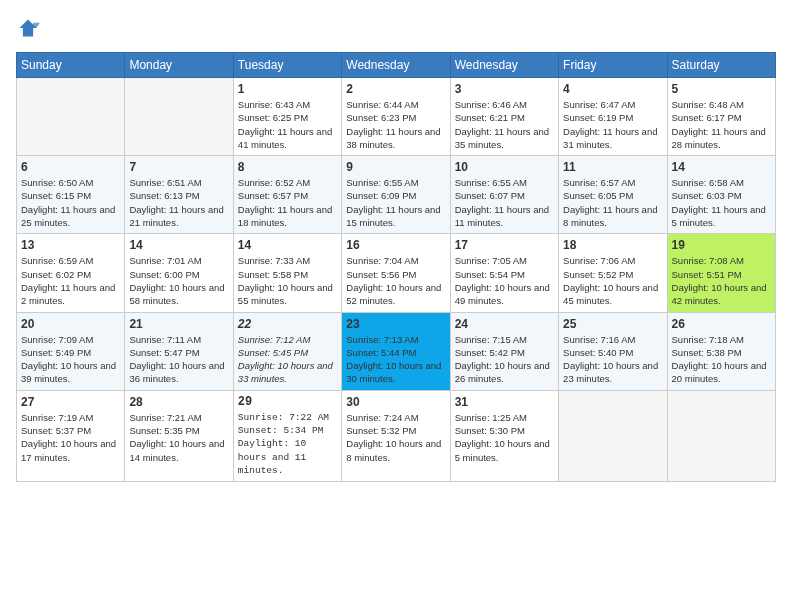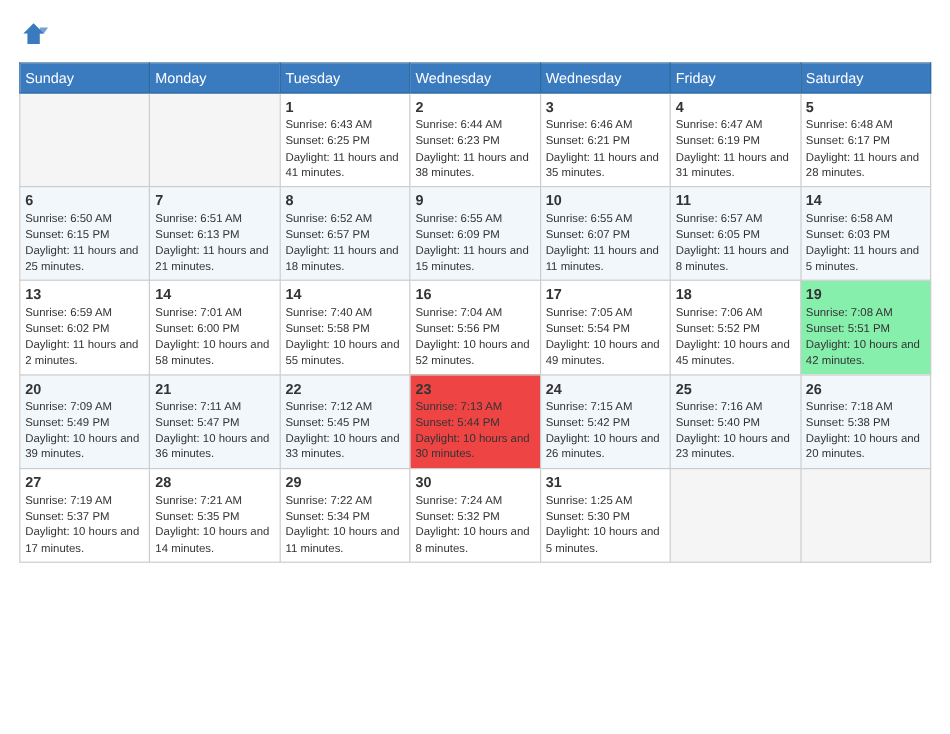--- a/index.html
+++ b/index.html
@@ -198,21 +198,21 @@
 Daylight: 11 hours and 2 minutes.</div>
         </td>
         <td style="background: rgb(255, 255, 255); margin-top: 28px;">
           <span class="day-number">14</span>
           <div class="day-info" style="white-space: pre-line;">Sunrise: 7:01 AM
 Sunset: 6:00 PM
 Daylight: 10 hours and 58 minutes.</div>
         </td>
         <td style="background: rgb(255, 255, 255);">
           <span class="day-number">14</span>
-          <div class="day-info" style="white-space: pre-line;">Sunrise: 7:40 AM
+          <div class="day-info" style="white-space: pre-line;">Sunrise: 7:33 AM
 Sunset: 5:58 PM
 Daylight: 10 hours and 55 minutes.</div>
         </td>
         <td style="background: rgb(255, 255, 255);">
           <span class="day-number">16</span>
           <div class="day-info" style="white-space: pre-line;">Sunrise: 7:04 AM
 Sunset: 5:56 PM
 Daylight: 10 hours and 52 minutes.</div>
         </td>
         <td style="background: rgb(255, 255, 255);">
@@ -220,47 +220,47 @@
           <div class="day-info" style="white-space: pre-line;">Sunrise: 7:05 AM
 Sunset: 5:54 PM
 Daylight: 10 hours and 49 minutes.</div>
         </td>
         <td style="background: rgb(255, 255, 255);">
           <span class="day-number">18</span>
           <div class="day-info" style="white-space: pre-line;">Sunrise: 7:06 AM
 Sunset: 5:52 PM
 Daylight: 10 hours and 45 minutes.</div>
         </td>
-        <td style="background: #86efac;">
+        <td style="background: #bef264;">
           <span class="day-number">19</span>
           <div class="day-info" style="white-space: pre-line;">Sunrise: 7:08 AM
 Sunset: 5:51 PM
 Daylight: 10 hours and 42 minutes.</div>
         </td>
       </tr>
       <tr>
         <td style="background: rgb(242, 247, 252);">
           <span class="day-number">20</span>
           <div class="day-info" style="white-space: pre-line;">Sunrise: 7:09 AM
 Sunset: 5:49 PM
 Daylight: 10 hours and 39 minutes.</div>
         </td>
         <td style="background: rgb(242, 247, 252);">
           <span class="day-number">21</span>
           <div class="day-info" style="white-space: pre-line;">Sunrise: 7:11 AM
 Sunset: 5:47 PM
 Daylight: 10 hours and 36 minutes.</div>
         </td>
-        <td style="background: rgb(242, 247, 252);">
+        <td style="background: rgb(242, 247, 252); font-style: italic;">
           <span class="day-number">22</span>
           <div class="day-info" style="white-space: pre-line;">Sunrise: 7:12 AM
 Sunset: 5:45 PM
 Daylight: 10 hours and 33 minutes.</div>
         </td>
-        <td style="background: #ef4444; margin-top: 48px;">
+        <td style="background: #0ea5e9; margin-top: 48px;">
           <span class="day-number">23</span>
           <div class="day-info" style="white-space: pre-line;">Sunrise: 7:13 AM
 Sunset: 5:44 PM
 Daylight: 10 hours and 30 minutes.</div>
         </td>
         <td style="background: rgb(242, 247, 252);">
           <span class="day-number">24</span>
           <div class="day-info" style="white-space: pre-line;">Sunrise: 7:15 AM
 Sunset: 5:42 PM
 Daylight: 10 hours and 26 minutes.</div>
@@ -284,21 +284,21 @@
           <div class="day-info" style="white-space: pre-line;">Sunrise: 7:19 AM
 Sunset: 5:37 PM
 Daylight: 10 hours and 17 minutes.</div>
         </td>
         <td style="background: rgb(255, 255, 255);">
           <span class="day-number">28</span>
           <div class="day-info" style="white-space: pre-line;">Sunrise: 7:21 AM
 Sunset: 5:35 PM
 Daylight: 10 hours and 14 minutes.</div>
         </td>
-        <td style="background: rgb(255, 255, 255);">
+        <td style="background: rgb(255, 255, 255); font-family: Liberation Mono, monospace;">
           <span class="day-number">29</span>
           <div class="day-info" style="white-space: pre-line;">Sunrise: 7:22 AM
 Sunset: 5:34 PM
 Daylight: 10 hours and 11 minutes.</div>
         </td>
         <td style="background: rgb(255, 255, 255);">
           <span class="day-number">30</span>
           <div class="day-info" style="white-space: pre-line;">Sunrise: 7:24 AM
 Sunset: 5:32 PM
 Daylight: 10 hours and 8 minutes.</div>

